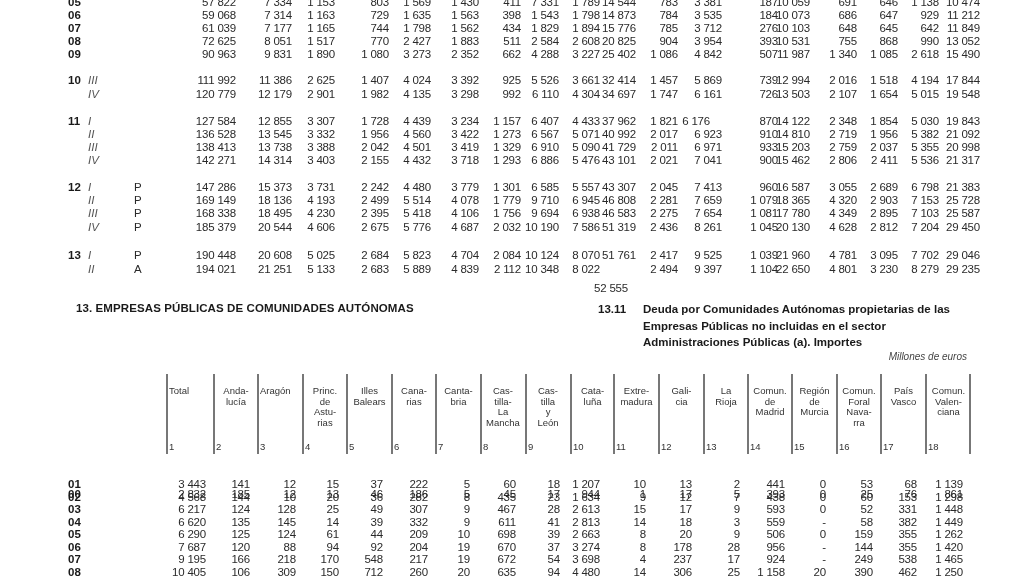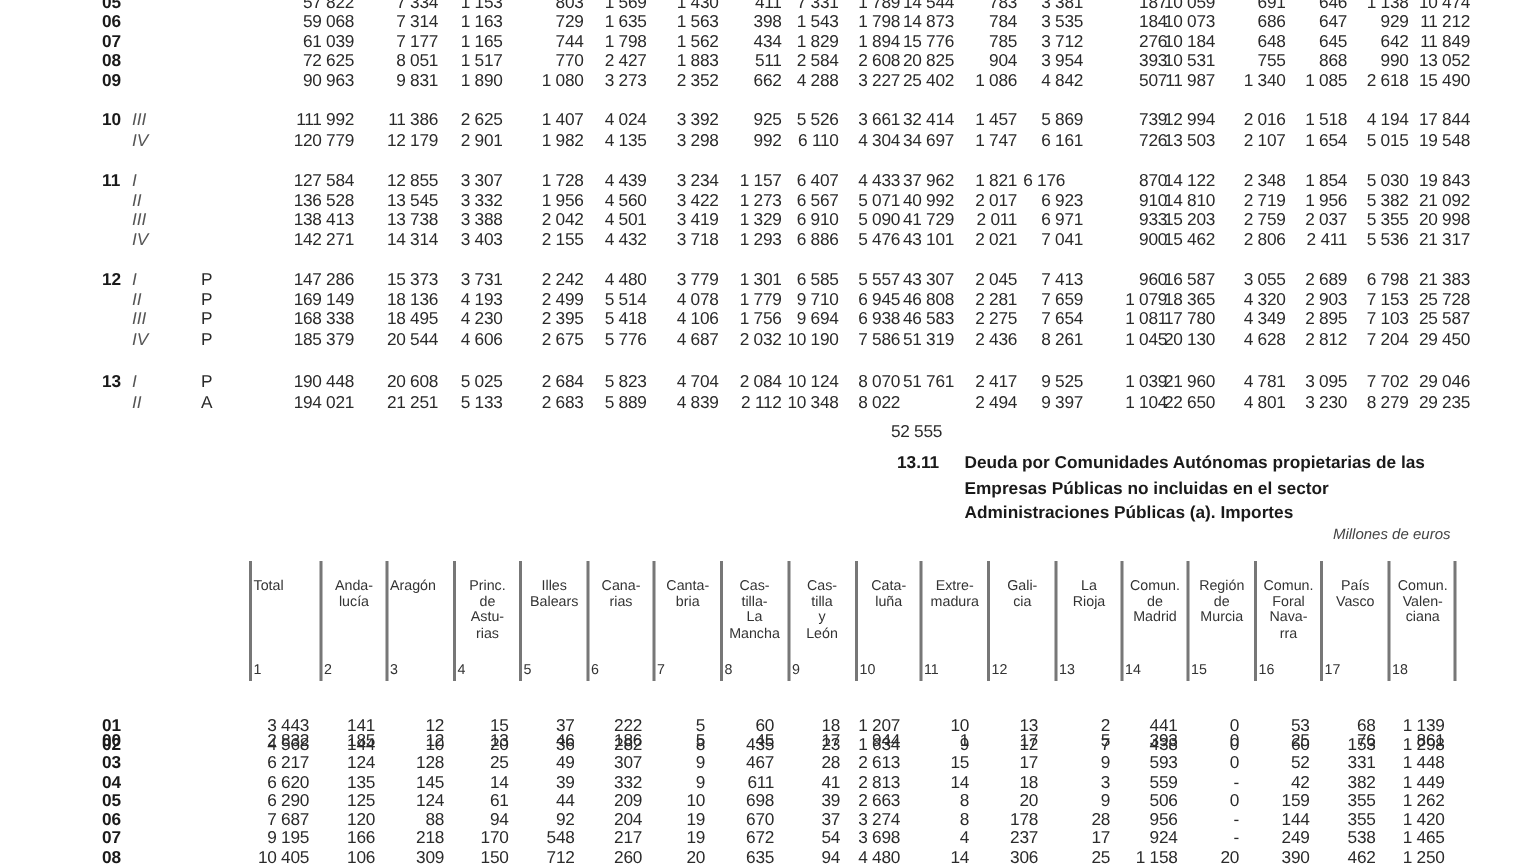--- a/index.html
+++ b/index.html
@@ -80,21 +80,21 @@
         <span class="cell" style="right: 635px;">744</span>
         <span class="cell" style="right: 593px;">1 798</span>
         <span class="cell" style="right: 545px;">1 562</span>
         <span class="cell" style="right: 503px;">434</span>
         <span class="cell" style="right: 465px;">1 829</span>
         <span class="cell" style="right: 424px;">1 894</span>
         <span class="cell" style="right: 388px;">15 776</span>
         <span class="cell" style="right: 346px;">785</span>
         <span class="cell" style="right: 302px;">3 712</span>
         <span class="cell" style="right: 246px;">276</span>
-        <span class="cell" style="right: 214px;">10 184</span>
+        <span class="cell" style="right: 214px;">10 103</span>
         <span class="cell" style="right: 167px;">648</span>
         <span class="cell" style="right: 126px;">645</span>
         <span class="cell" style="right: 85px;">642</span>
         <span class="cell" style="right: 44px;">11 849</span>
       </div>
       <div class="row" style="top: 34px;">
         <span class="lbl">08</span>
         <span class="cell" style="right: 788px;">72 625</span>
         <span class="cell" style="right: 732px;">8 051</span>
         <span class="cell" style="right: 689px;">1 517</span>
@@ -392,20 +392,21 @@
         <span class="cell" style="right: 302px;">9 397</span>
         <span class="cell" style="right: 246px;">1 104</span>
         <span class="cell" style="right: 214px;">22 650</span>
         <span class="cell" style="right: 167px;">4 801</span>
         <span class="cell" style="right: 126px;">3 230</span>
         <span class="cell" style="right: 85px;">8 279</span>
         <span class="cell" style="right: 44px;">29 235</span>
       </div>
     </div>
 
+  <div class="sec-title">13.   EMPRESAS PÚBLICAS DE COMUNIDADES AUTÓNOMAS</div>
 
   <div class="tbl-title">
     <span class="num">13.11</span>
     <span class="txt">Deuda por Comunidades Autónomas propietarias de las Empresas Públicas no incluidas en el sector Administraciones Públicas (a). Importes</span>
   </div>
   <div class="units">Millones de euros</div>
 
   <div id="lower-head">
       <div class="colhdr" style="left: 166px; width: 46px;">
         <div class="rule"></div>
@@ -594,21 +595,21 @@
         <span class="cell" style="right: 596px;">332</span>
         <span class="cell" style="right: 554px;">9</span>
         <span class="cell" style="right: 508px;">611</span>
         <span class="cell" style="right: 464px;">41</span>
         <span class="cell" style="right: 424px;">2 813</span>
         <span class="cell" style="right: 378px;">14</span>
         <span class="cell" style="right: 332px;">18</span>
         <span class="cell" style="right: 284px;">3</span>
         <span class="cell" style="right: 239px;">559</span>
         <span class="cell" style="right: 198px;">-</span>
-        <span class="cell" style="right: 151px;">42</span>
+        <span class="cell" style="right: 151px;">58</span>
         <span class="cell" style="right: 107px;">382</span>
         <span class="cell" style="right: 61px;">1 449</span>
       </div>
       <div class="lrow" style="top: 528px;">
         <span class="lbl">05</span>
         <span class="cell" style="right: 818px; margin-left: 12px;">6 290</span>
         <span class="cell" style="right: 774px;">125</span>
         <span class="cell" style="right: 728px;">124</span>
         <span class="cell" style="right: 685px;">61</span>
         <span class="cell" style="right: 641px;">44</span>

